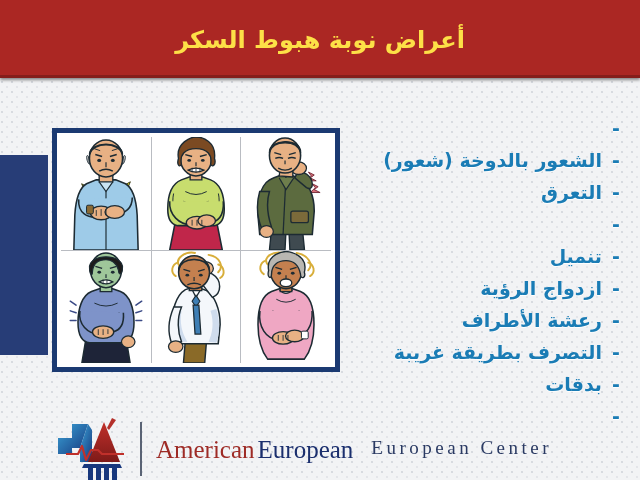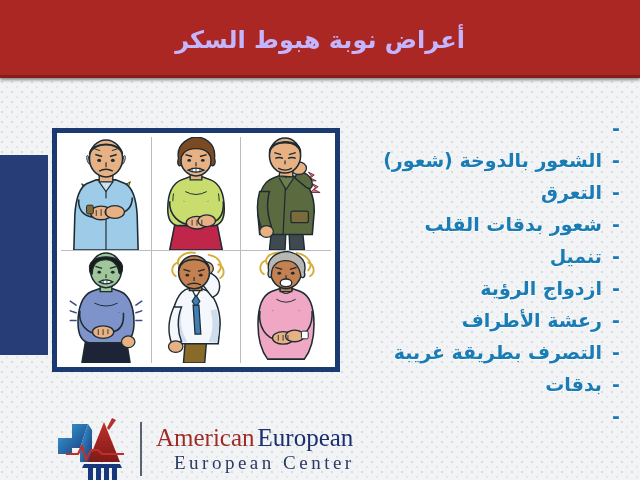--- a/index.html
+++ b/index.html
@@ -43,21 +43,21 @@
   #header-banner::after {
     content: "";
     position: absolute;
     left: 0;
     bottom: 0;
     width: 100%;
     height: 3px;
     background: rgba(0,0,0,0.22);
   }
   #page-title {
-    color: #c4b5fd;
+    color: #fde047;
     font-size: 24px;
     font-weight: bold;
     direction: rtl;
     unicode-bidi: embed;
     letter-spacing: 0.5px;
     text-align: center;
     line-height: 1;
     margin-top: 2px;
   }
 
@@ -154,21 +154,21 @@
   }
   #logo-divider {
     width: 2px;
     height: 54px;
     background: #5a6375;
     margin: 0 14px 0 8px;
     flex: 0 0 auto;
   }
   #logo-wordmark {
     display: flex;
-    flex-direction: column;
+    flex-direction: row;
     align-items: flex-start;
     font-family: "Liberation Serif", "DejaVu Serif", serif;
   }
   #logo-line1 {
     font-size: 25px;
     line-height: 27px;
     white-space: nowrap;
   }
   #logo-american { color: #9e2b26; font-weight: normal; }
   #logo-european { color: #1b2f6e; font-weight: normal; margin-left: 3px; }
@@ -431,21 +431,20 @@
     <div class="symptom-item">
       <span class="symptom-dash">-</span>
       <span class="symptom-text">الشعور بالدوخة (شعور)</span>
     </div>
     <div class="symptom-item">
       <span class="symptom-dash">-</span>
       <span class="symptom-text">التعرق</span>
     </div>
     <div class="symptom-item">
       <span class="symptom-dash">-</span>
-      <span class="symptom-text">شعور بدقات القلب</span>
     </div>
     <div class="symptom-item">
       <span class="symptom-dash">-</span>
       <span class="symptom-text">تنميل</span>
     </div>
     <div class="symptom-item">
       <span class="symptom-dash">-</span>
       <span class="symptom-text">ازدواج الرؤية</span>
     </div>
     <div class="symptom-item">

